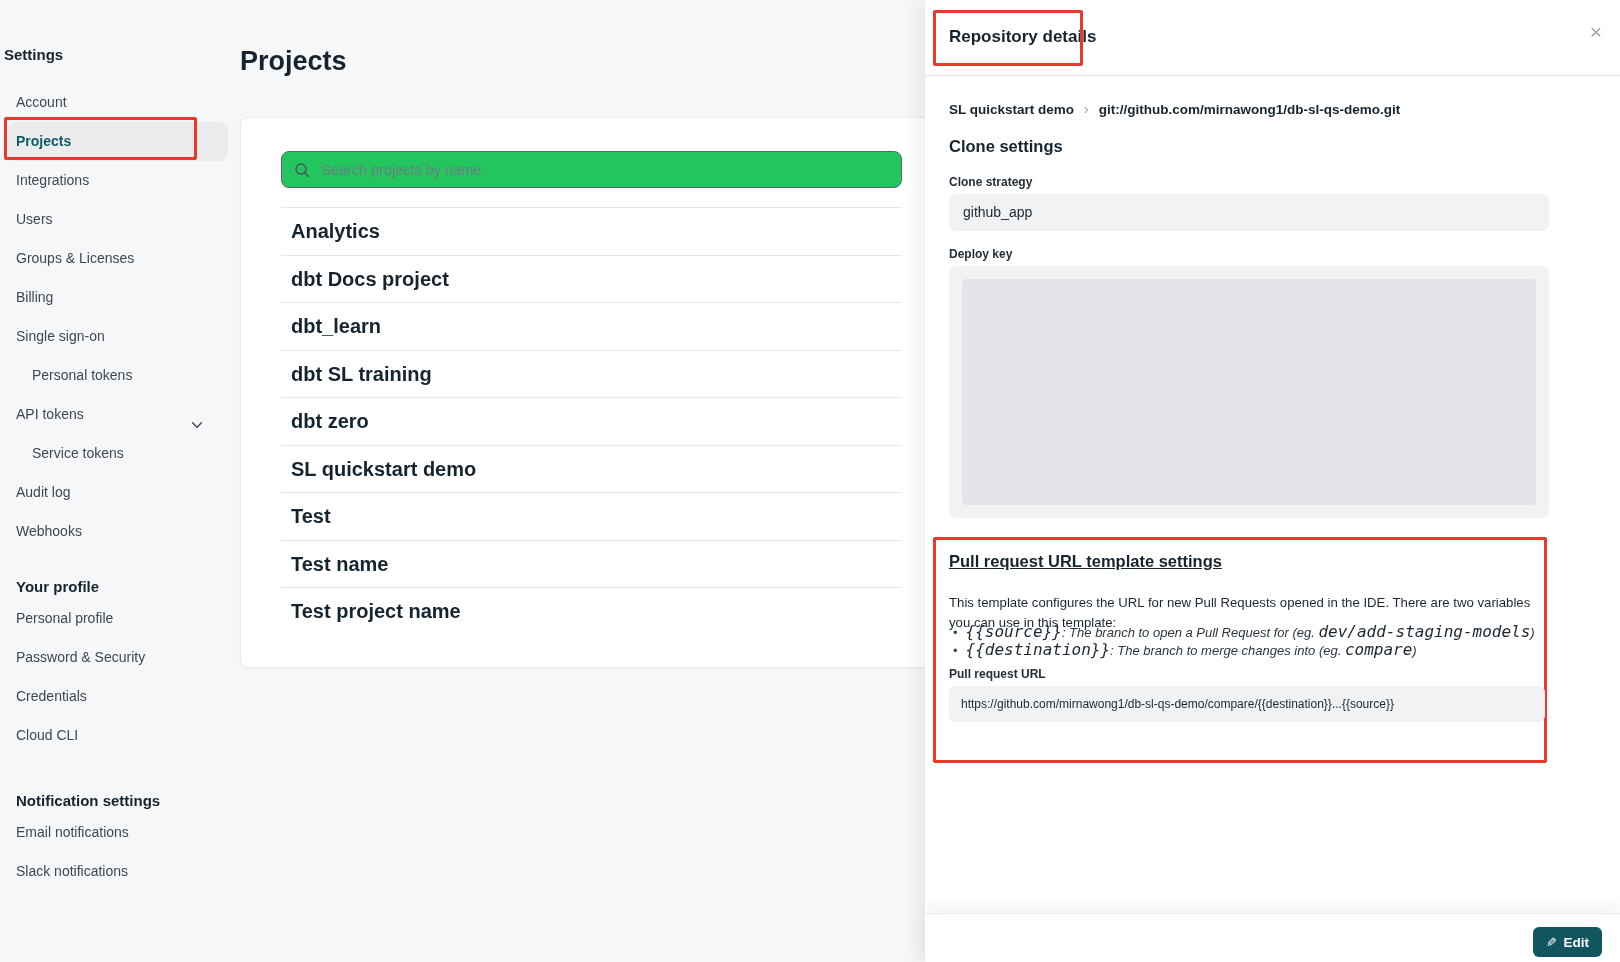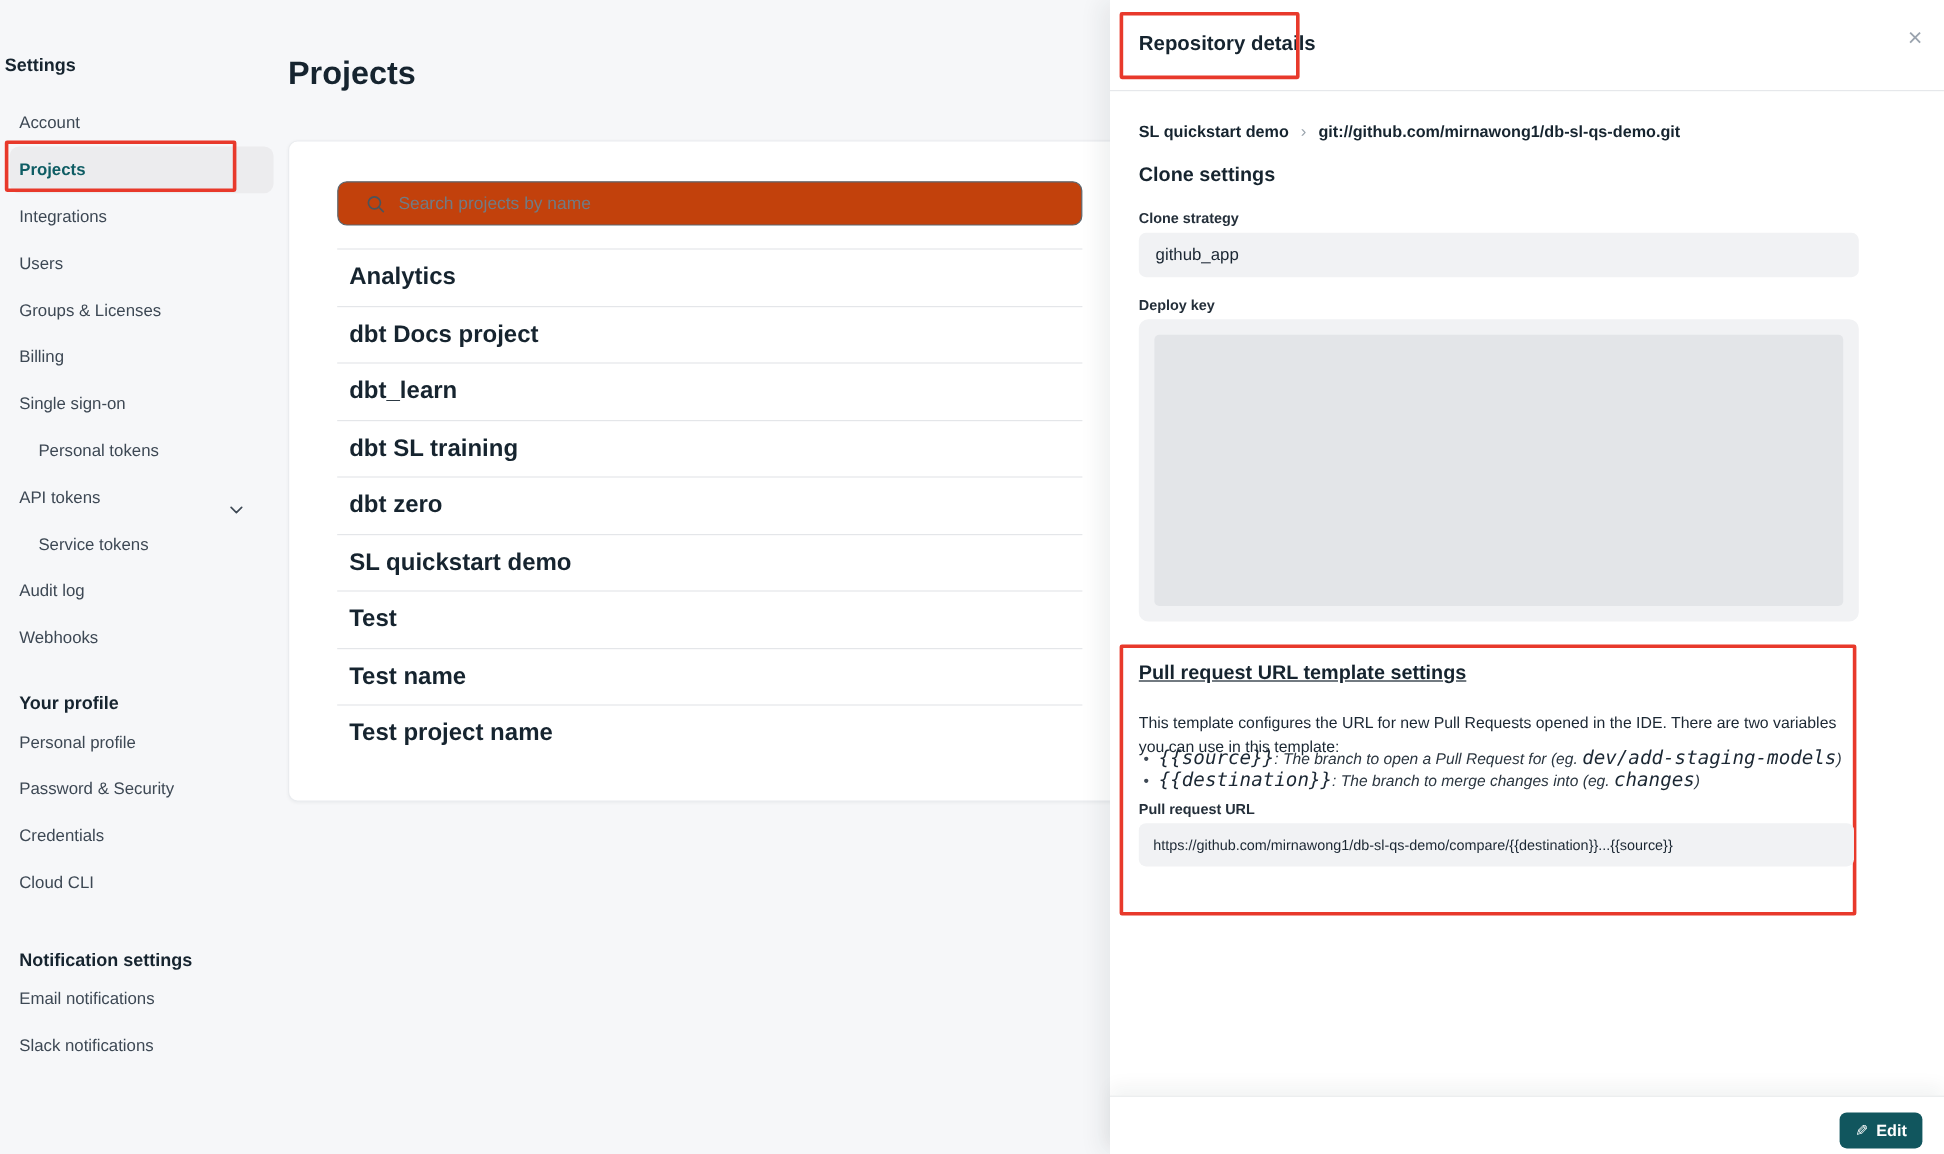--- a/index.html
+++ b/index.html
@@ -20,23 +20,23 @@
   .nav-item.indent { padding-left:32px; }
   .nav-item.active { background:#ececee; border-radius:8px; margin-left:8px; margin-right:12px;
                      padding-left:8px; color:#0f5d64; font-weight:700; }
   .nav-item .redbox { position:absolute; left:-4px; top:-5px; width:193px; height:43px;
                       border:3px solid #e8392b; border-radius:2px; pointer-events:none; }
   .nav-item .chev { position:absolute; right:36px; top:13px; width:14px; height:14px; }
   
   .page-title { position:absolute; left:240px; top:46px; margin:0; font-size:27px; font-weight:700; color:#16242f; }
   .card { position:absolute; left:240px; top:117px; width:770px; height:551px; background:#fff;
           border:1px solid #eaecef; border-radius:8px; box-shadow:0 1px 3px rgba(22,36,47,.05); }
-  .search { position:absolute; left:40px; top:33px; width:621px; height:37px; background:#c2410c;
+  .search { position:absolute; left:40px; top:33px; width:621px; height:37px; background:#22c55e;
             border:1px solid #5c666e; border-radius:8px; display:flex; align-items:center;
-            padding:0 23px; gap:9px; }
+            padding:0 12px; gap:9px; }
   .search svg { flex:0 0 auto; }
   .search input { flex:1; border:none; outline:none; background:transparent; font-size:14.5px;
                   font-family:inherit; color:#16242f; }
   .search input::placeholder { color:#717b84; }
   .rows { position:absolute; left:40px; top:89px; width:621px; }
   .row { height:47.5px; line-height:47.5px; border-top:1px solid #e4e6e9; padding-left:10px;
          font-size:20px; font-weight:700; color:#16242f; cursor:pointer; }
   
   .panel { position:absolute; left:925px; top:0; width:695px; height:962px; background:#fff;
            box-shadow:-8px 0 18px rgba(22,36,47,.07); }
@@ -158,21 +158,21 @@
     <div class="fld-label l-deploy">Deploy key</div>
     <div class="deploy-box">
       <div class="deploy-inner"></div>
     </div>
 
     <div class="pr-box">
       <h3 class="pr-heading">Pull request URL template settings</h3>
       <p class="pr-desc">This template configures the URL for new Pull Requests opened in the IDE. There are two variables you can use in this template:</p>
       <ul class="pr-bullets" id="pr-bullets">
           <li><code>{{source}}</code><span>: The branch to open a Pull Request for (eg. </span><code>dev/add-staging-models</code><span>)</span></li>
-          <li><code>{{destination}}</code><span>: The branch to merge changes into (eg. </span><code>changes</code><span>)</span></li>
+          <li><code>{{destination}}</code><span>: The branch to merge changes into (eg. </span><code>compare</code><span>)</span></li>
         </ul>
       <div class="pr-url-label">Pull request URL</div>
       <div class="pr-url-field">https://github.com/mirnawong1/db-sl-qs-demo/compare/{{destination}}...{{source}}</div>
     </div>
   </div>
 
   <footer class="panel-footer">
     <button class="edit-btn">
       <span class="pencil">✎</span>
       <span>Edit</span>

